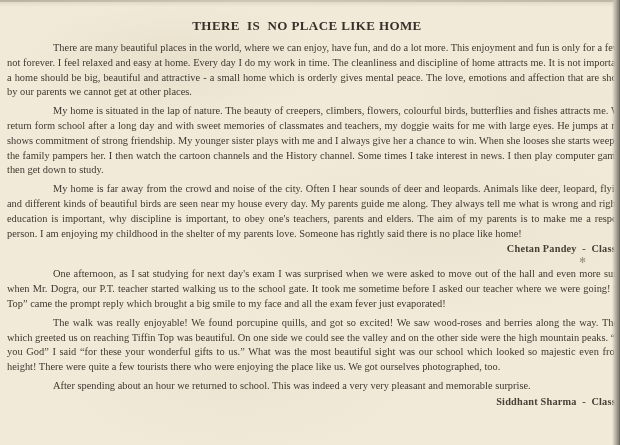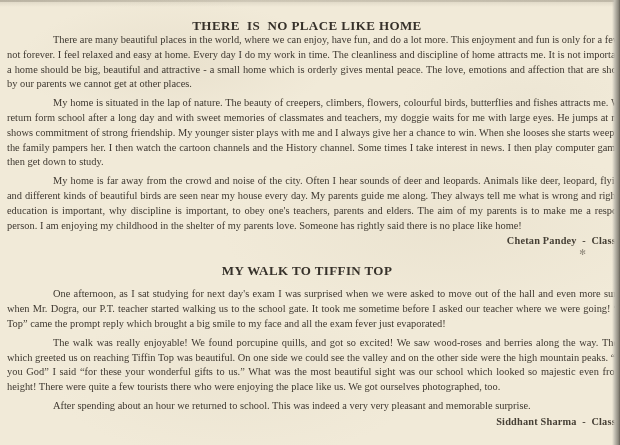--- a/index.html
+++ b/index.html
@@ -16,21 +16,21 @@
   }
   .paper {
     position: relative;
     width: 642px;
     padding: 18px 0 0 7px;
     box-sizing: border-box;
     color: #3e3830;
   }
   .essay-title {
     width: 600px;
-    margin: 0 0 0 0;
+    margin: 0 0 8px 0;
     font-size: 13px;
     line-height: 15px;
     font-weight: bold;
     text-align: center;
     letter-spacing: 0.4px;
     color: #36312a;
     white-space: pre;
   }
   .essay-title.second { margin: 4px 0 9px 0; }
   .body-text {
@@ -84,21 +84,20 @@
   <h2 class="essay-title">THERE  IS  NO PLACE LIKE HOME</h2>
 
   <p class="body-text">There are many beautiful places in the world, where we can enjoy, have fun, and do a lot more. This enjoyment and fun is only for a few days not forever. I feel relaxed and easy at home. Every day I do my work in time. The cleanliness and discipline of home attracts me. It is not important that a home should be big, beautiful and attractive - a small home which is orderly gives mental peace. The love, emotions and affection that are showered by our parents we cannot get at other places.</p>
   <p class="body-text">My home is situated in the lap of nature. The beauty of creepers, climbers, flowers, colourful birds, butterflies and fishes attracts me. When I return form school after a long day and with sweet memories of classmates and teachers, my doggie waits for me with large eyes. He jumps at me and shows commitment of strong friendship. My younger sister plays with me and I always give her a chance to win. When she looses she starts weeping till the family pampers her.  I then watch the cartoon channels and the History channel. Some times I take interest in news.  I then play computer games and then get down to study.</p>
   <p class="body-text last">My home is far away from the crowd and noise of the city. Often I hear sounds of deer and leopards. Animals like deer, leopard, flying fox and different kinds of beautiful birds are seen near my house every day. My parents guide me along. They always tell me what is wrong and right, why education is important, why discipline is important, to obey one's teachers, parents and elders. The aim of my parents is to make me a responsible person. I am enjoying my childhood in the shelter of my parents love. Someone has rightly said there is no place like home!</p>
 
   <div class="author-credit">Chetan Pandey  -  Class o</div>
 
   <div class="ornament-row">✻</div>
 
-  <h2 class="essay-title second">MY WALK TO TIFFIN TOP</h2>
 
   <p class="body-text">One afternoon, as I sat studying for next day's exam I was surprised when we were asked to move out of the hall and even more surprised when Mr. Dogra, our P.T. teacher started walking us to the school gate. It took me sometime before I asked our teacher where we were going! “Tiffin Top” came the prompt reply which brought a big smile to my face and all the exam fever just evaporated!</p>
   <p class="body-text">The walk was really enjoyable! We found porcupine quills, and got so excited! We saw wood-roses and berries along the way. The view which greeted us on reaching Tiffin Top was beautiful. On one side we could see the valley and on the other side were the high mountain peaks. “Thank you God” I said “for these your wonderful gifts to us.” What was the most beautiful sight was our school which looked so majestic even from that height! There were quite a few tourists there who were enjoying the place like us. We got ourselves photographed, too.</p>
   <p class="body-text last">After spending about an hour we returned to school. This was indeed a very very pleasant and memorable surprise.</p>
 
   <div class="author-credit">Siddhant Sharma  -  Class o</div>
 
 </div>
 
 <div class="scan-edge-top"></div>

